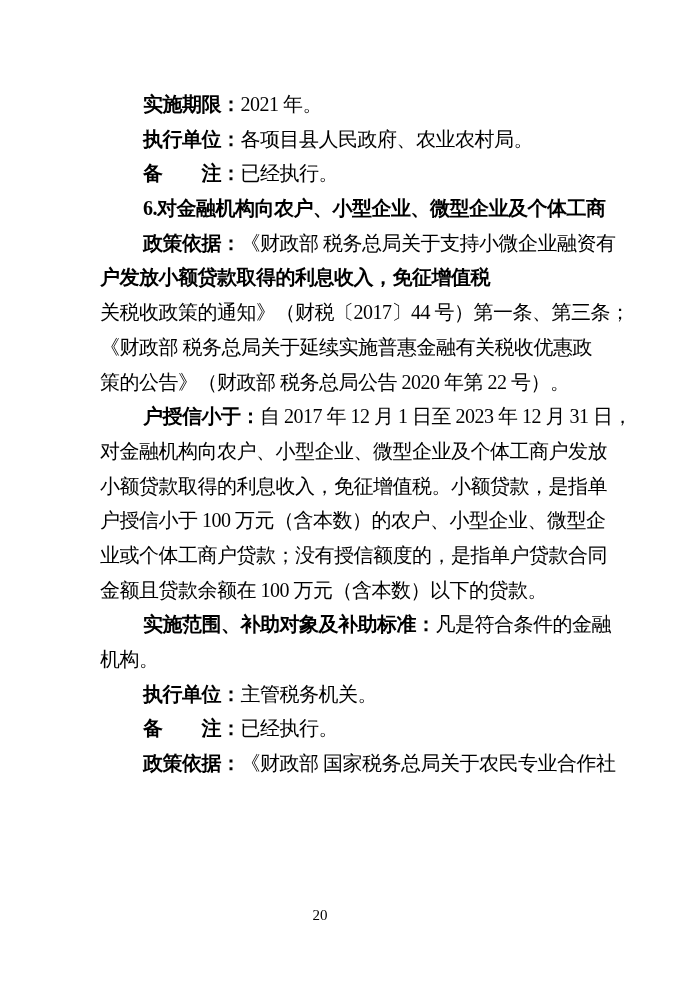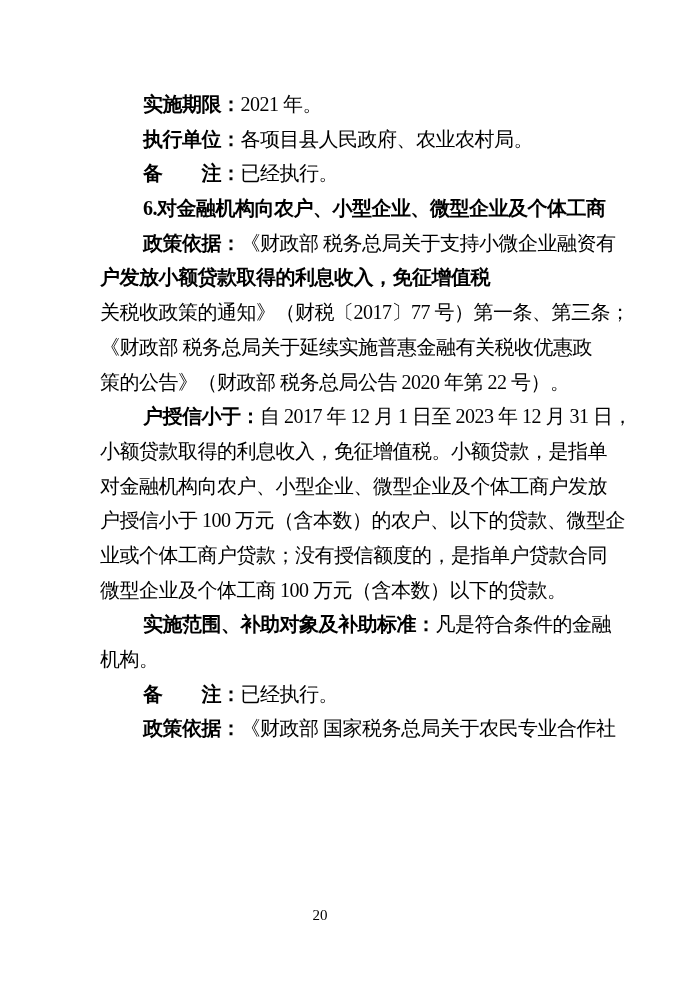--- a/index.html
+++ b/index.html
@@ -52,28 +52,29 @@
 <body>
 
 <div class="page">
   <div class="content">
       <div class="line indent"><span class="bold">实施期限：</span><span>2021 年。</span></div>
       <div class="line indent"><span class="bold">执行单位：</span><span>各项目县人民政府、农业农村局。</span></div>
       <div class="line indent"><span class="bold">备　　注：</span><span>已经执行。</span></div>
       <div class="line indent"><span class="bold">6.对金融机构向农户、小型企业、微型企业及个体工商</span></div>
       <div class="line indent"><span class="bold">政策依据：</span><span>《财政部 税务总局关于支持小微企业融资有</span></div>
       <div class="line"><span class="bold">户发放小额贷款取得的利息收入，免征增值税</span></div>
-      <div class="line"><span>关税收政策的通知》（财税〔2017〕77 号）第一条、第三条；</span></div>
+      <div class="line"><span>关税收政策的通知》（财税〔2017〕44 号）第一条、第三条；</span></div>
       <div class="line"><span>《财政部 税务总局关于延续实施普惠金融有关税收优惠政</span></div>
       <div class="line"><span>策的公告》（财政部 税务总局公告 2020 年第 22 号）。</span></div>
       <div class="line indent"><span class="bold">户授信小于：</span><span>自 2017 年 12 月 1 日至 2023 年 12 月 31 日，</span></div>
+      <div class="line"><span>对金融机构向农户、小型企业、微型企业及个体工商户发放</span></div>
       <div class="line"><span>小额贷款取得的利息收入，免征增值税。小额贷款，是指单</span></div>
-      <div class="line"><span>对金融机构向农户、小型企业、微型企业及个体工商户发放</span></div>
-      <div class="line"><span>户授信小于 100 万元（含本数）的农户、以下的贷款、微型企</span></div>
+      <div class="line"><span>户授信小于 100 万元（含本数）的农户、小型企业、微型企</span></div>
       <div class="line"><span>业或个体工商户贷款；没有授信额度的，是指单户贷款合同</span></div>
-      <div class="line"><span>微型企业及个体工商 100 万元（含本数）以下的贷款。</span></div>
+      <div class="line"><span>金额且贷款余额在 100 万元（含本数）以下的贷款。</span></div>
       <div class="line indent"><span class="bold">实施范围、补助对象及补助标准：</span><span>凡是符合条件的金融</span></div>
       <div class="line"><span>机构。</span></div>
+      <div class="line indent"><span class="bold">执行单位：</span><span>主管税务机关。</span></div>
       <div class="line indent"><span class="bold">备　　注：</span><span>已经执行。</span></div>
       <div class="line indent"><span class="bold">政策依据：</span><span>《财政部 国家税务总局关于农民专业合作社</span></div>
     </div>
   <div class="page-number">20</div>
 </div>
 
 </body></html>

